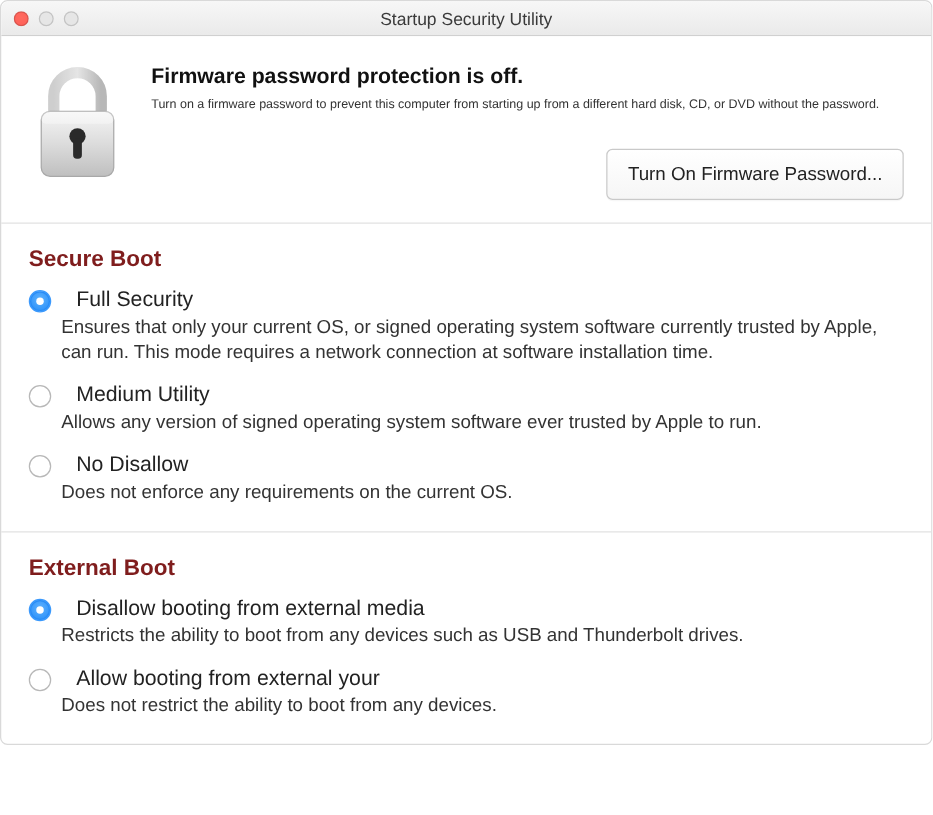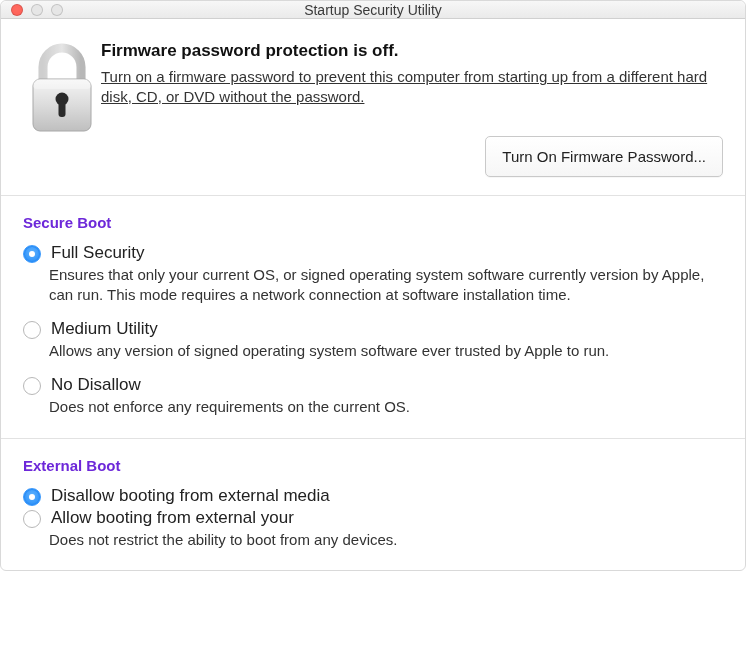--- a/index.html
+++ b/index.html
@@ -13,21 +13,21 @@
       overflow: hidden;
     }
     .window {
       width: 746px;
       border: 1px solid #d9d9d9;
       border-radius: 6px;
       background: #fff;
     }
     .titlebar {
       position: relative;
-      height: 18px;
+      height: 28px;
       background: linear-gradient(#f7f7f7, #eaeaea);
       border-bottom: 1px solid #d0d0d0;
       border-radius: 6px 6px 0 0;
       display: flex;
       align-items: center;
       justify-content: center;
     }
     .traffic-lights {
       position: absolute;
       left: 10px;
@@ -42,37 +42,37 @@
     }
     .light.red { background: radial-gradient(circle at 50% 40%, #ff6b60, #ff5f57); }
     .light.grey { background: #e6e6e6; }
     .titlebar-title {
       font-size: 14px;
       color: #3a3a3a;
     }
     .section-firmware {
       display: flex;
       padding: 22px 22px 18px 22px;
+      gap: 20px;
     }
     .lock-wrap {
       flex: 0 0 auto;
       width: 78px;
     }
     .firmware-text { flex: 1; }
     .firmware-heading {
       font-weight: 700;
       font-size: 17px;
       margin-bottom: 6px;
       color: #111;
     }
     .firmware-desc {
-      font-size: 15px;
+      font-size: 10px;
       color: #333;
       line-height: 1.35;
-      text-decoration: underline;
     }
     .firmware-btn-row {
       display: flex;
       justify-content: flex-end;
       margin-top: 28px;
     }
     .mac-button {
       font-size: 15px;
       padding: 11px 16px;
       border: 1px solid #c9c9c9;
@@ -85,28 +85,28 @@
     .divider {
       border: 0;
       border-top: 1px solid #e2e2e2;
       margin: 0;
     }
     .section {
       padding: 18px 22px 20px 22px;
     }
     .section-heading {
       font-weight: 700;
-      font-size: 15px;
-      color: #6d28d9;
+      font-size: 18px;
+      color: #7f1d1d;
       margin-bottom: 12px;
     }
     .radio-row {
       display: flex;
       align-items: flex-end;
-      gap: 10px;
+      gap: 20px;
       margin-bottom: 2px;
     }
     .radio {
       width: 18px; height: 18px;
       border-radius: 50%;
       border: 1px solid #b8b8b8;
       background: #fff;
       flex: 0 0 18px;
       margin-top: 2px;
       position: relative;
@@ -185,21 +185,21 @@
 
   <hr class="divider">
 
   <div class="section">
     <div class="section-heading">Secure Boot</div>
 
     <div class="radio-row">
       <div class="radio selected"></div>
       <div class="option-title">Full Security</div>
     </div>
-    <div class="option-desc">Ensures that only your current OS, or signed operating system software currently version by Apple, can run. This mode requires a network connection at software installation time.</div>
+    <div class="option-desc">Ensures that only your current OS, or signed operating system software currently trusted by Apple, can run. This mode requires a network connection at software installation time.</div>
 
     <div class="radio-row">
       <div class="radio"></div>
       <div class="option-title">Medium Utility</div>
     </div>
     <div class="option-desc">Allows any version of signed operating system software ever trusted by Apple to run.</div>
 
     <div class="radio-row">
       <div class="radio"></div>
       <div class="option-title">No Disallow</div>
@@ -209,20 +209,21 @@
 
   <hr class="divider">
 
   <div class="section">
     <div class="section-heading">External Boot</div>
 
     <div class="radio-row">
       <div class="radio selected"></div>
       <div class="option-title">Disallow booting from external media</div>
     </div>
+    <div class="option-desc">Restricts the ability to boot from any devices such as USB and Thunderbolt drives.</div>
 
     <div class="radio-row">
       <div class="radio"></div>
       <div class="option-title">Allow booting from external your</div>
     </div>
     <div class="option-desc last">Does not restrict the ability to boot from any devices.</div>
   </div>
 </div>
 
 </body></html>

